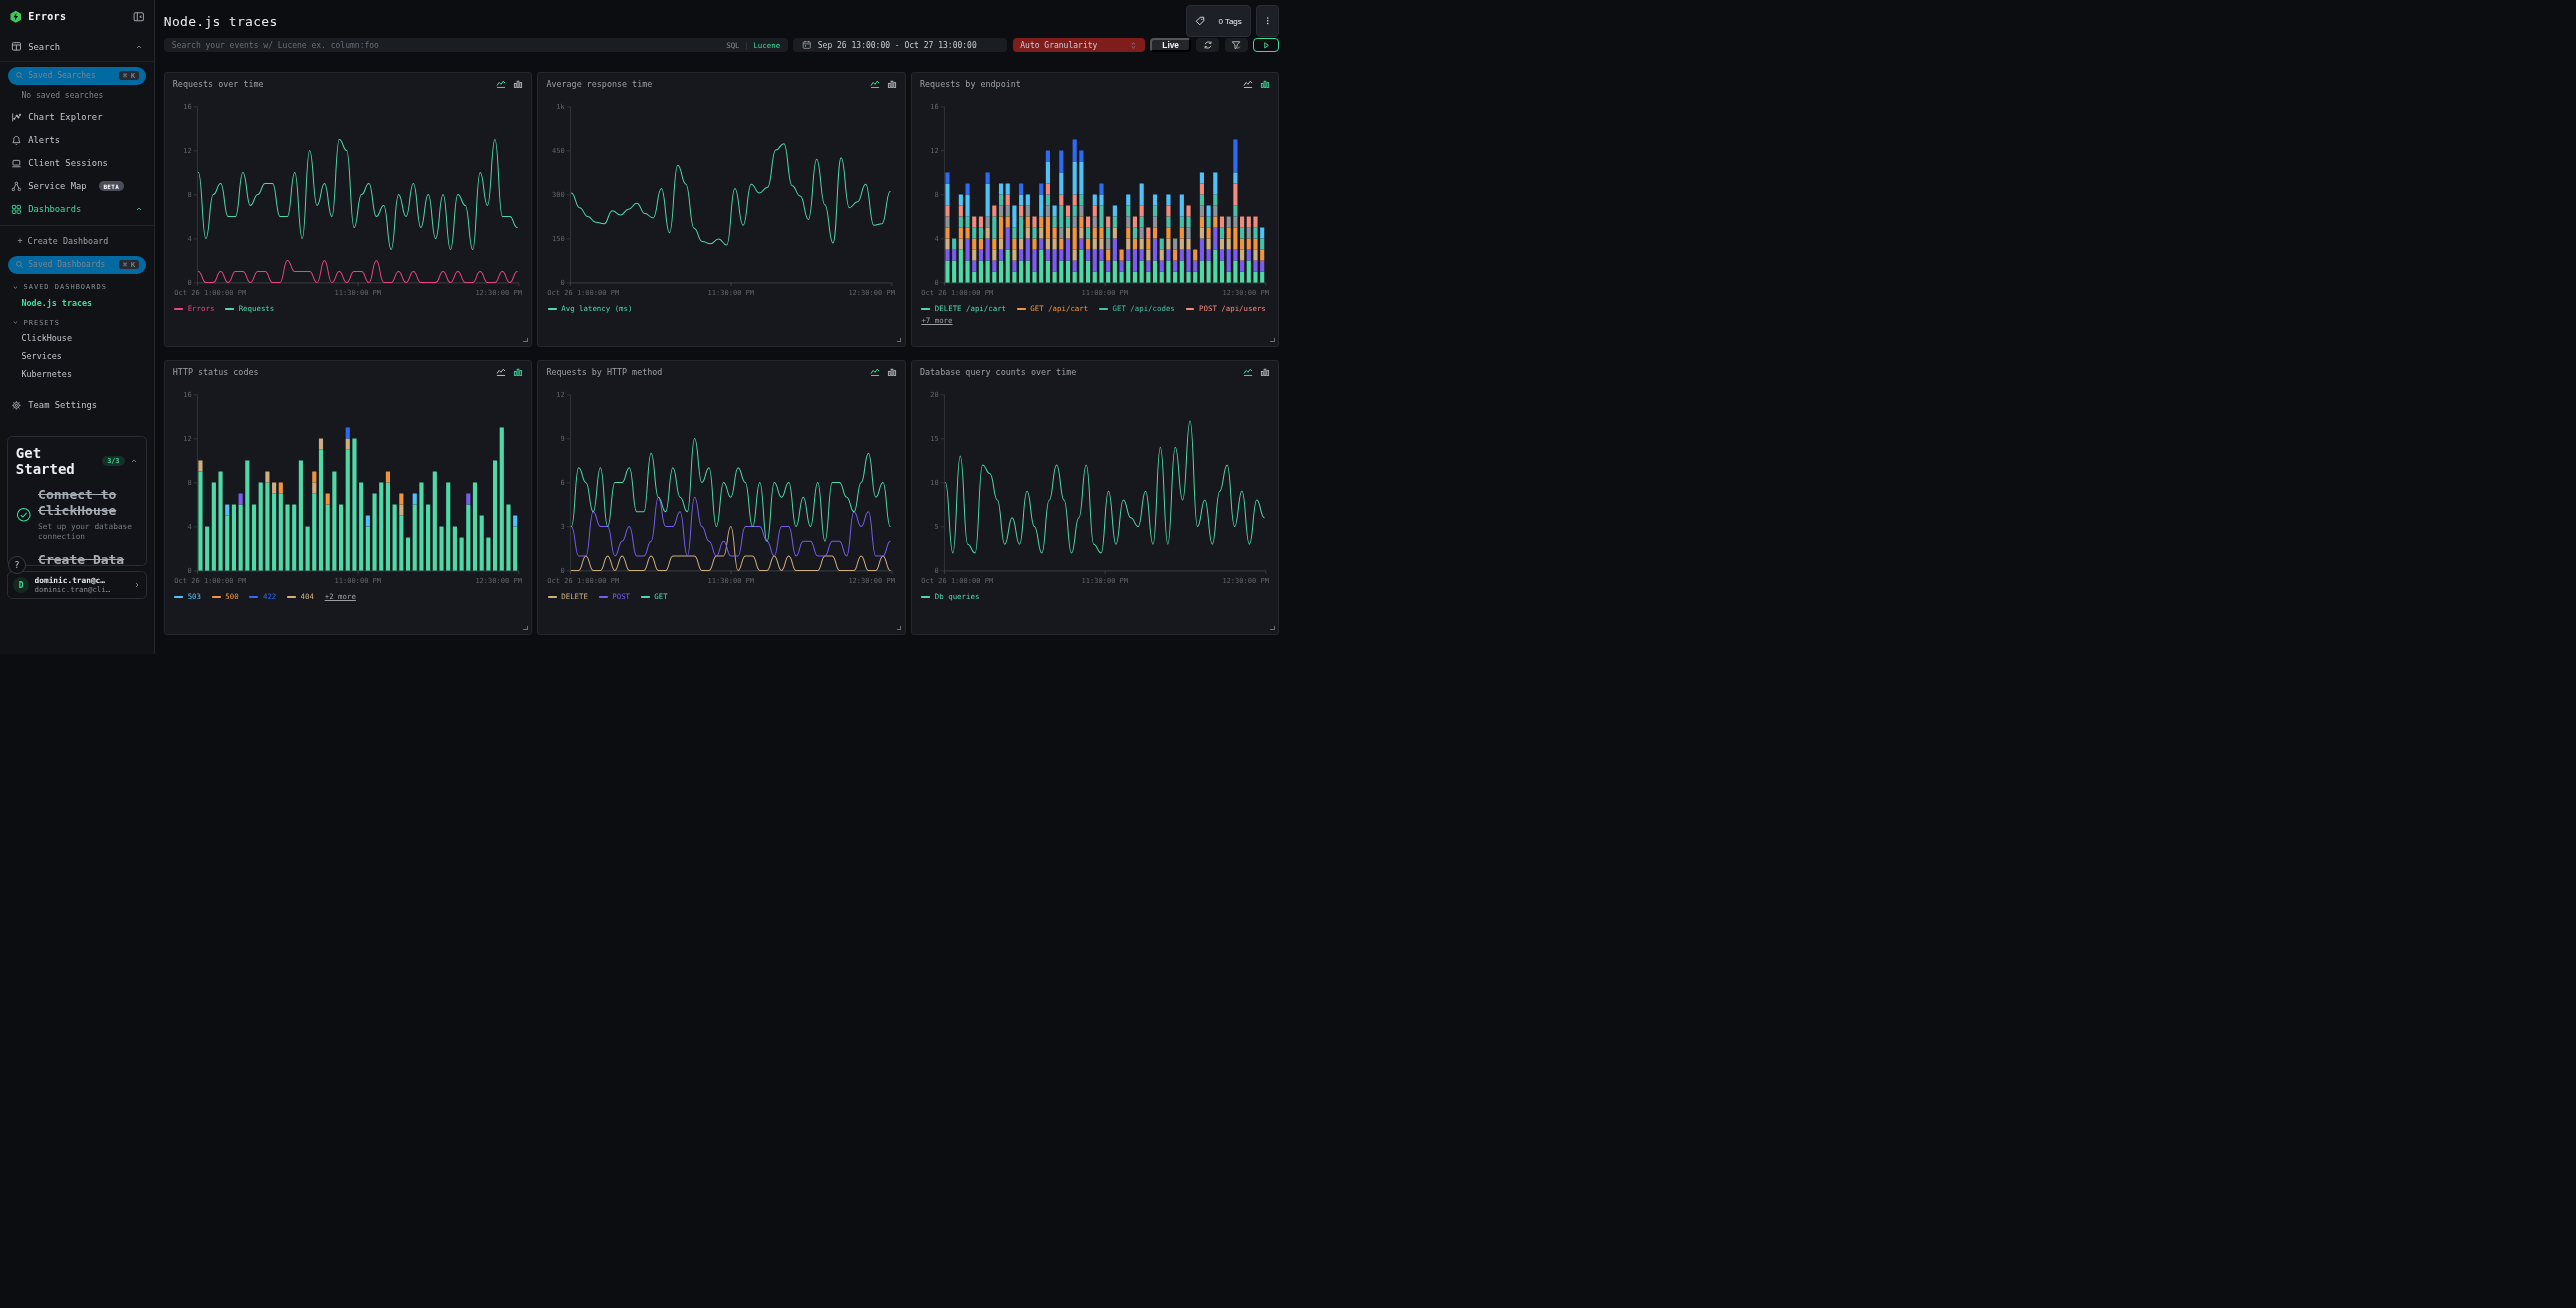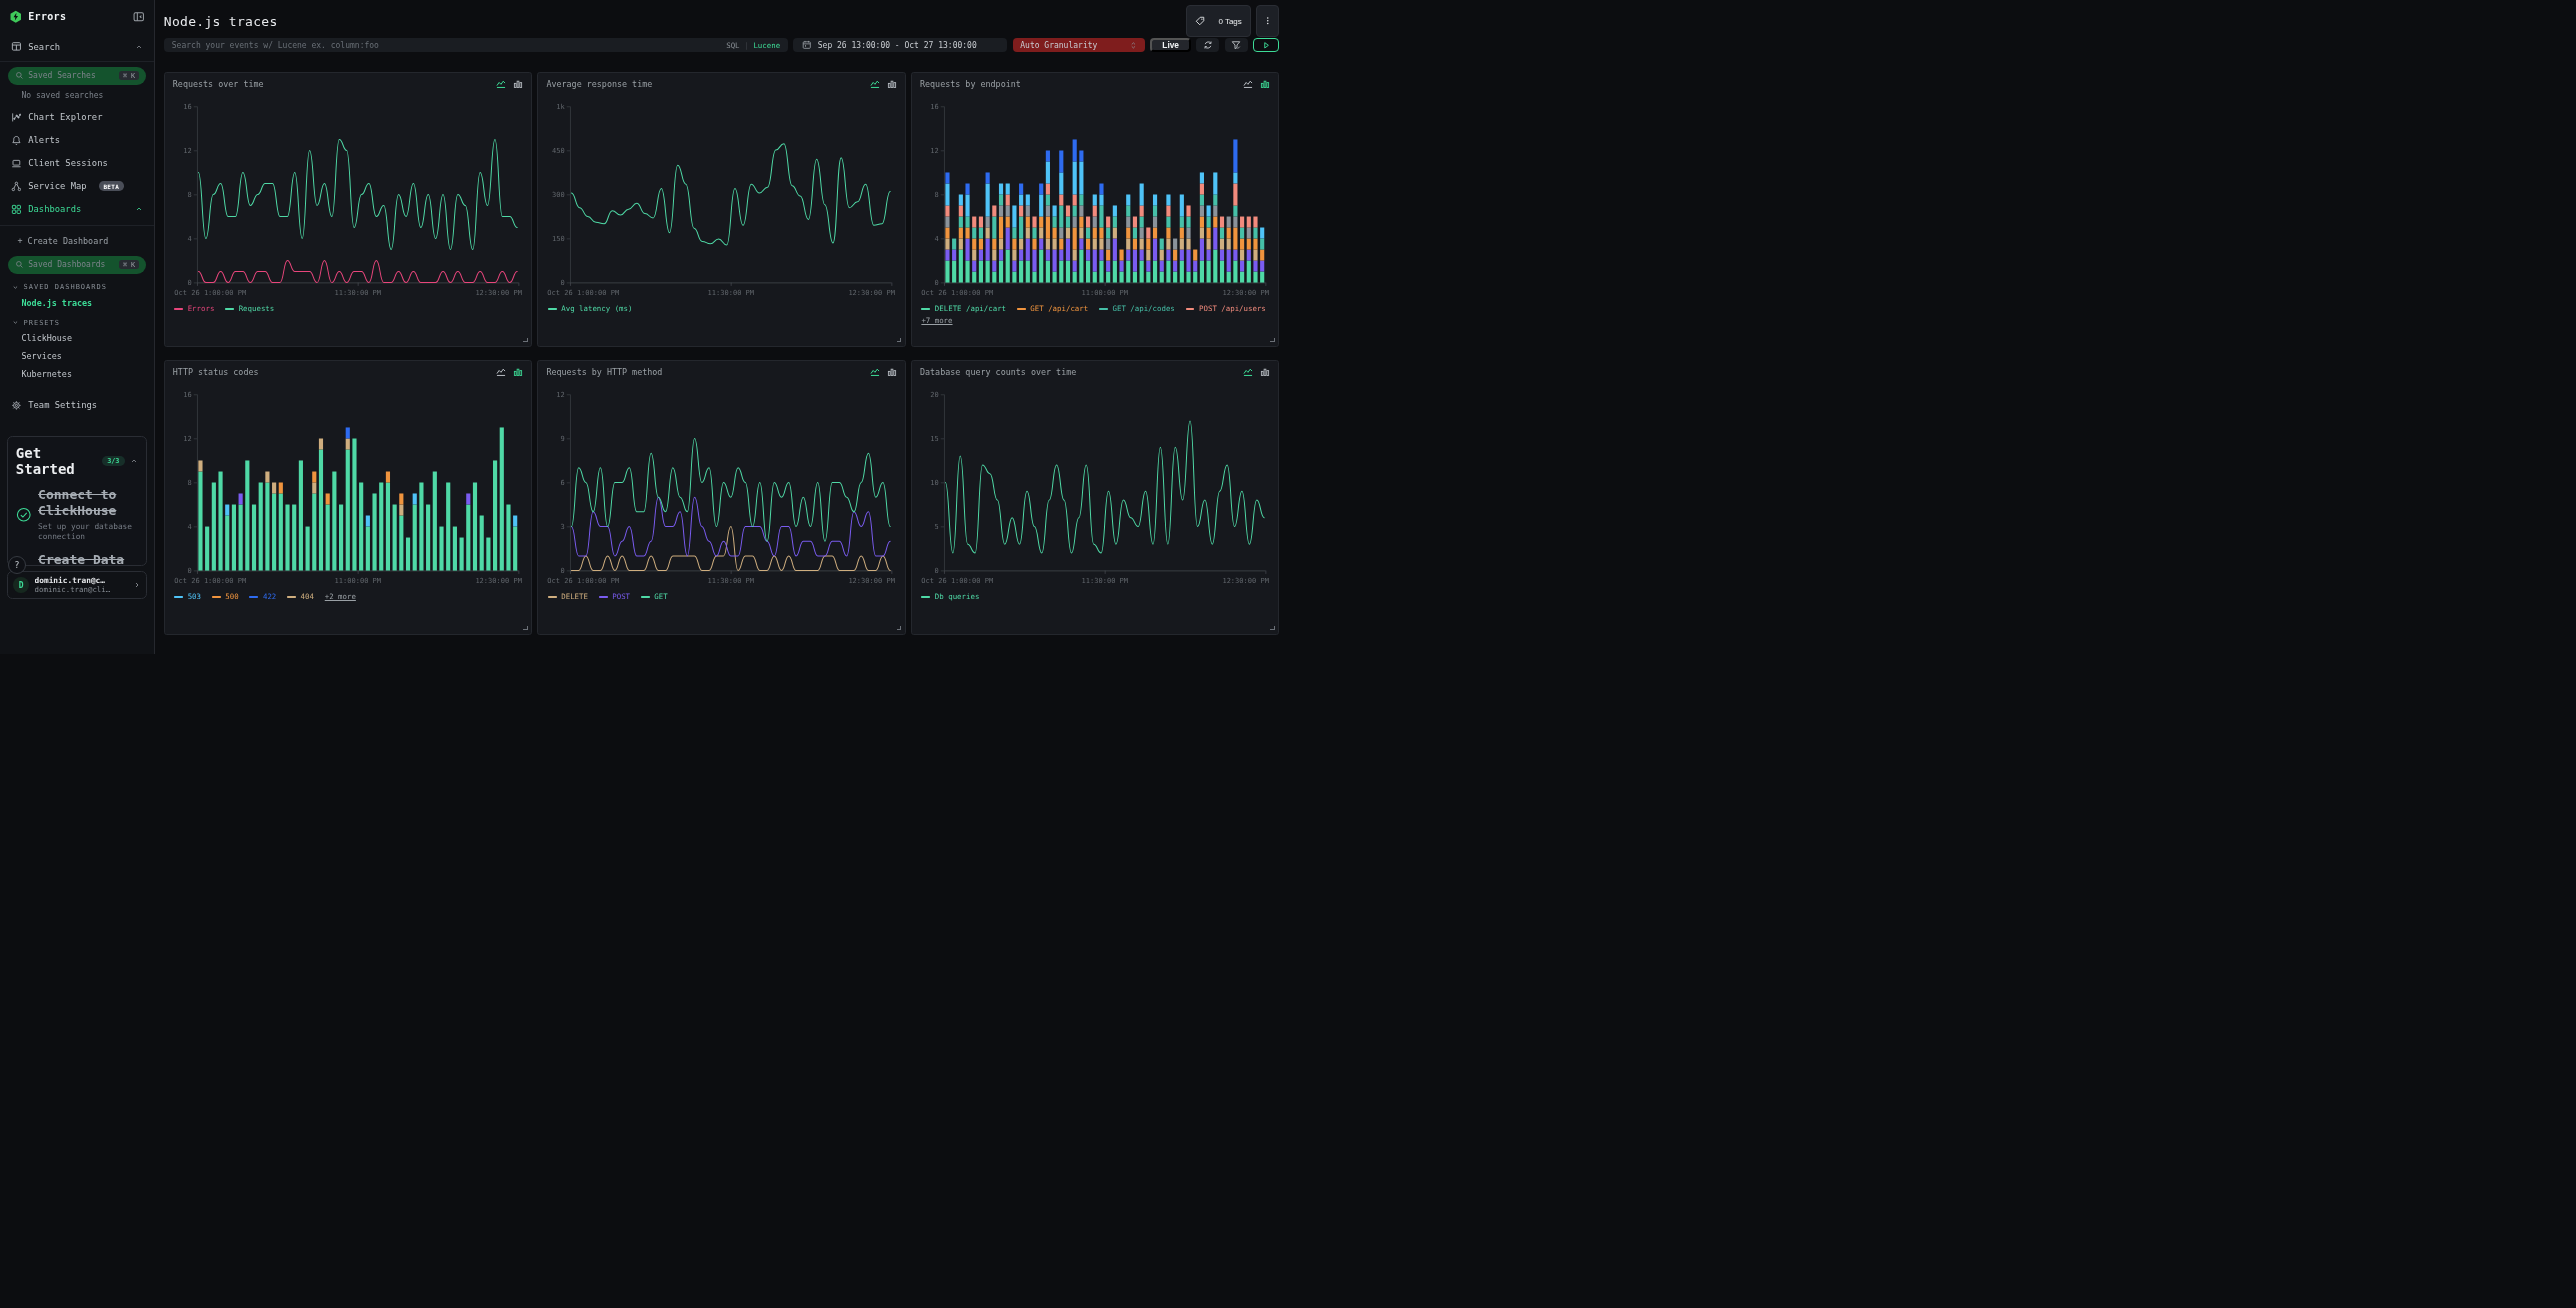--- a/index.html
+++ b/index.html
@@ -15,21 +15,21 @@
   .sidebar { width:155px; flex-shrink:0; background:#101216; border-right:0.7px solid #26282e; position:relative; padding:0 8px; }
   .brand-row { display:flex; align-items:center; gap:5.4px; padding:9.5px 1.4px 0 1.4px; }
   .brand-name { font-weight:bold; font-size:10px; color:#f1f3f5; letter-spacing:0.3px; }
   .collapse-btn { margin-left:auto; color:#9aa0a6; display:flex; cursor:pointer; }
   .nav-item { display:flex; align-items:center; gap:6.8px; height:23px; color:#c2c7cc; font-size:8.8px; padding:0 2.7px; border-radius:4px; cursor:pointer; }
   .nav-item .nico { display:flex; color:#aeb4ba; }
   .nav-item.first { margin-top:13.5px; height:20px; }
   .nav-item.active-green, .nav-item.active-green .nico { color:#3ddc97; }
   .chev-right-auto { margin-left:auto; display:flex; color:#8b9197; }
   .nav-divider { height:0.7px; background:#1e2127; margin:4px -8px; }
-  .pill-input { display:flex; align-items:center; gap:4.7px; background:#14532d; border-radius:10px; height:18px; padding:0 6.8px; margin:5.4px 0 2.7px 0; }
+  .pill-input { display:flex; align-items:center; gap:4.7px; background:#0369a1; border-radius:10px; height:18px; padding:0 6.8px; margin:5.4px 0 2.7px 0; }
   .pill-input input { flex:1; min-width:0; background:transparent; border:none; outline:none; color:#c2c7cc; font:inherit; font-size:8px; }
   .pill-input input::placeholder { color:#7d838b; }
   .pill-input .sico { color:#7d838b; display:flex; }
   .kbd { background:#272b31; border-radius:2.7px; padding:0.7px 4px; font-size:6.8px; color:#9aa0a6; white-space:nowrap; }
   .muted-row { color:#7d838b; font-size:8px; padding:4px 2.7px 5.4px 13.5px; }
   .beta-badge { background:#4a4e58; color:#fff; font-size:6px; font-weight:bold; border-radius:4.7px; padding:1.4px 4.7px; letter-spacing:0.3px; margin-left:5.4px; }
   .sub-create { color:#9aa0a6; font-size:8.4px; padding:6.8px 2.7px 4px 9.5px; cursor:pointer; }
   .section-header { display:flex; align-items:center; gap:4.7px; font-size:7px; letter-spacing:1px; color:#878d94; padding:6.8px 2.7px 2.7px 13.5px; cursor:pointer; }
   .dash-item { font-size:8.4px; color:#c2c7cc; padding:4px 2.7px 4px 13.5px; cursor:pointer; }
   .dash-item.active { color:#3ddc97; font-weight:bold; }

